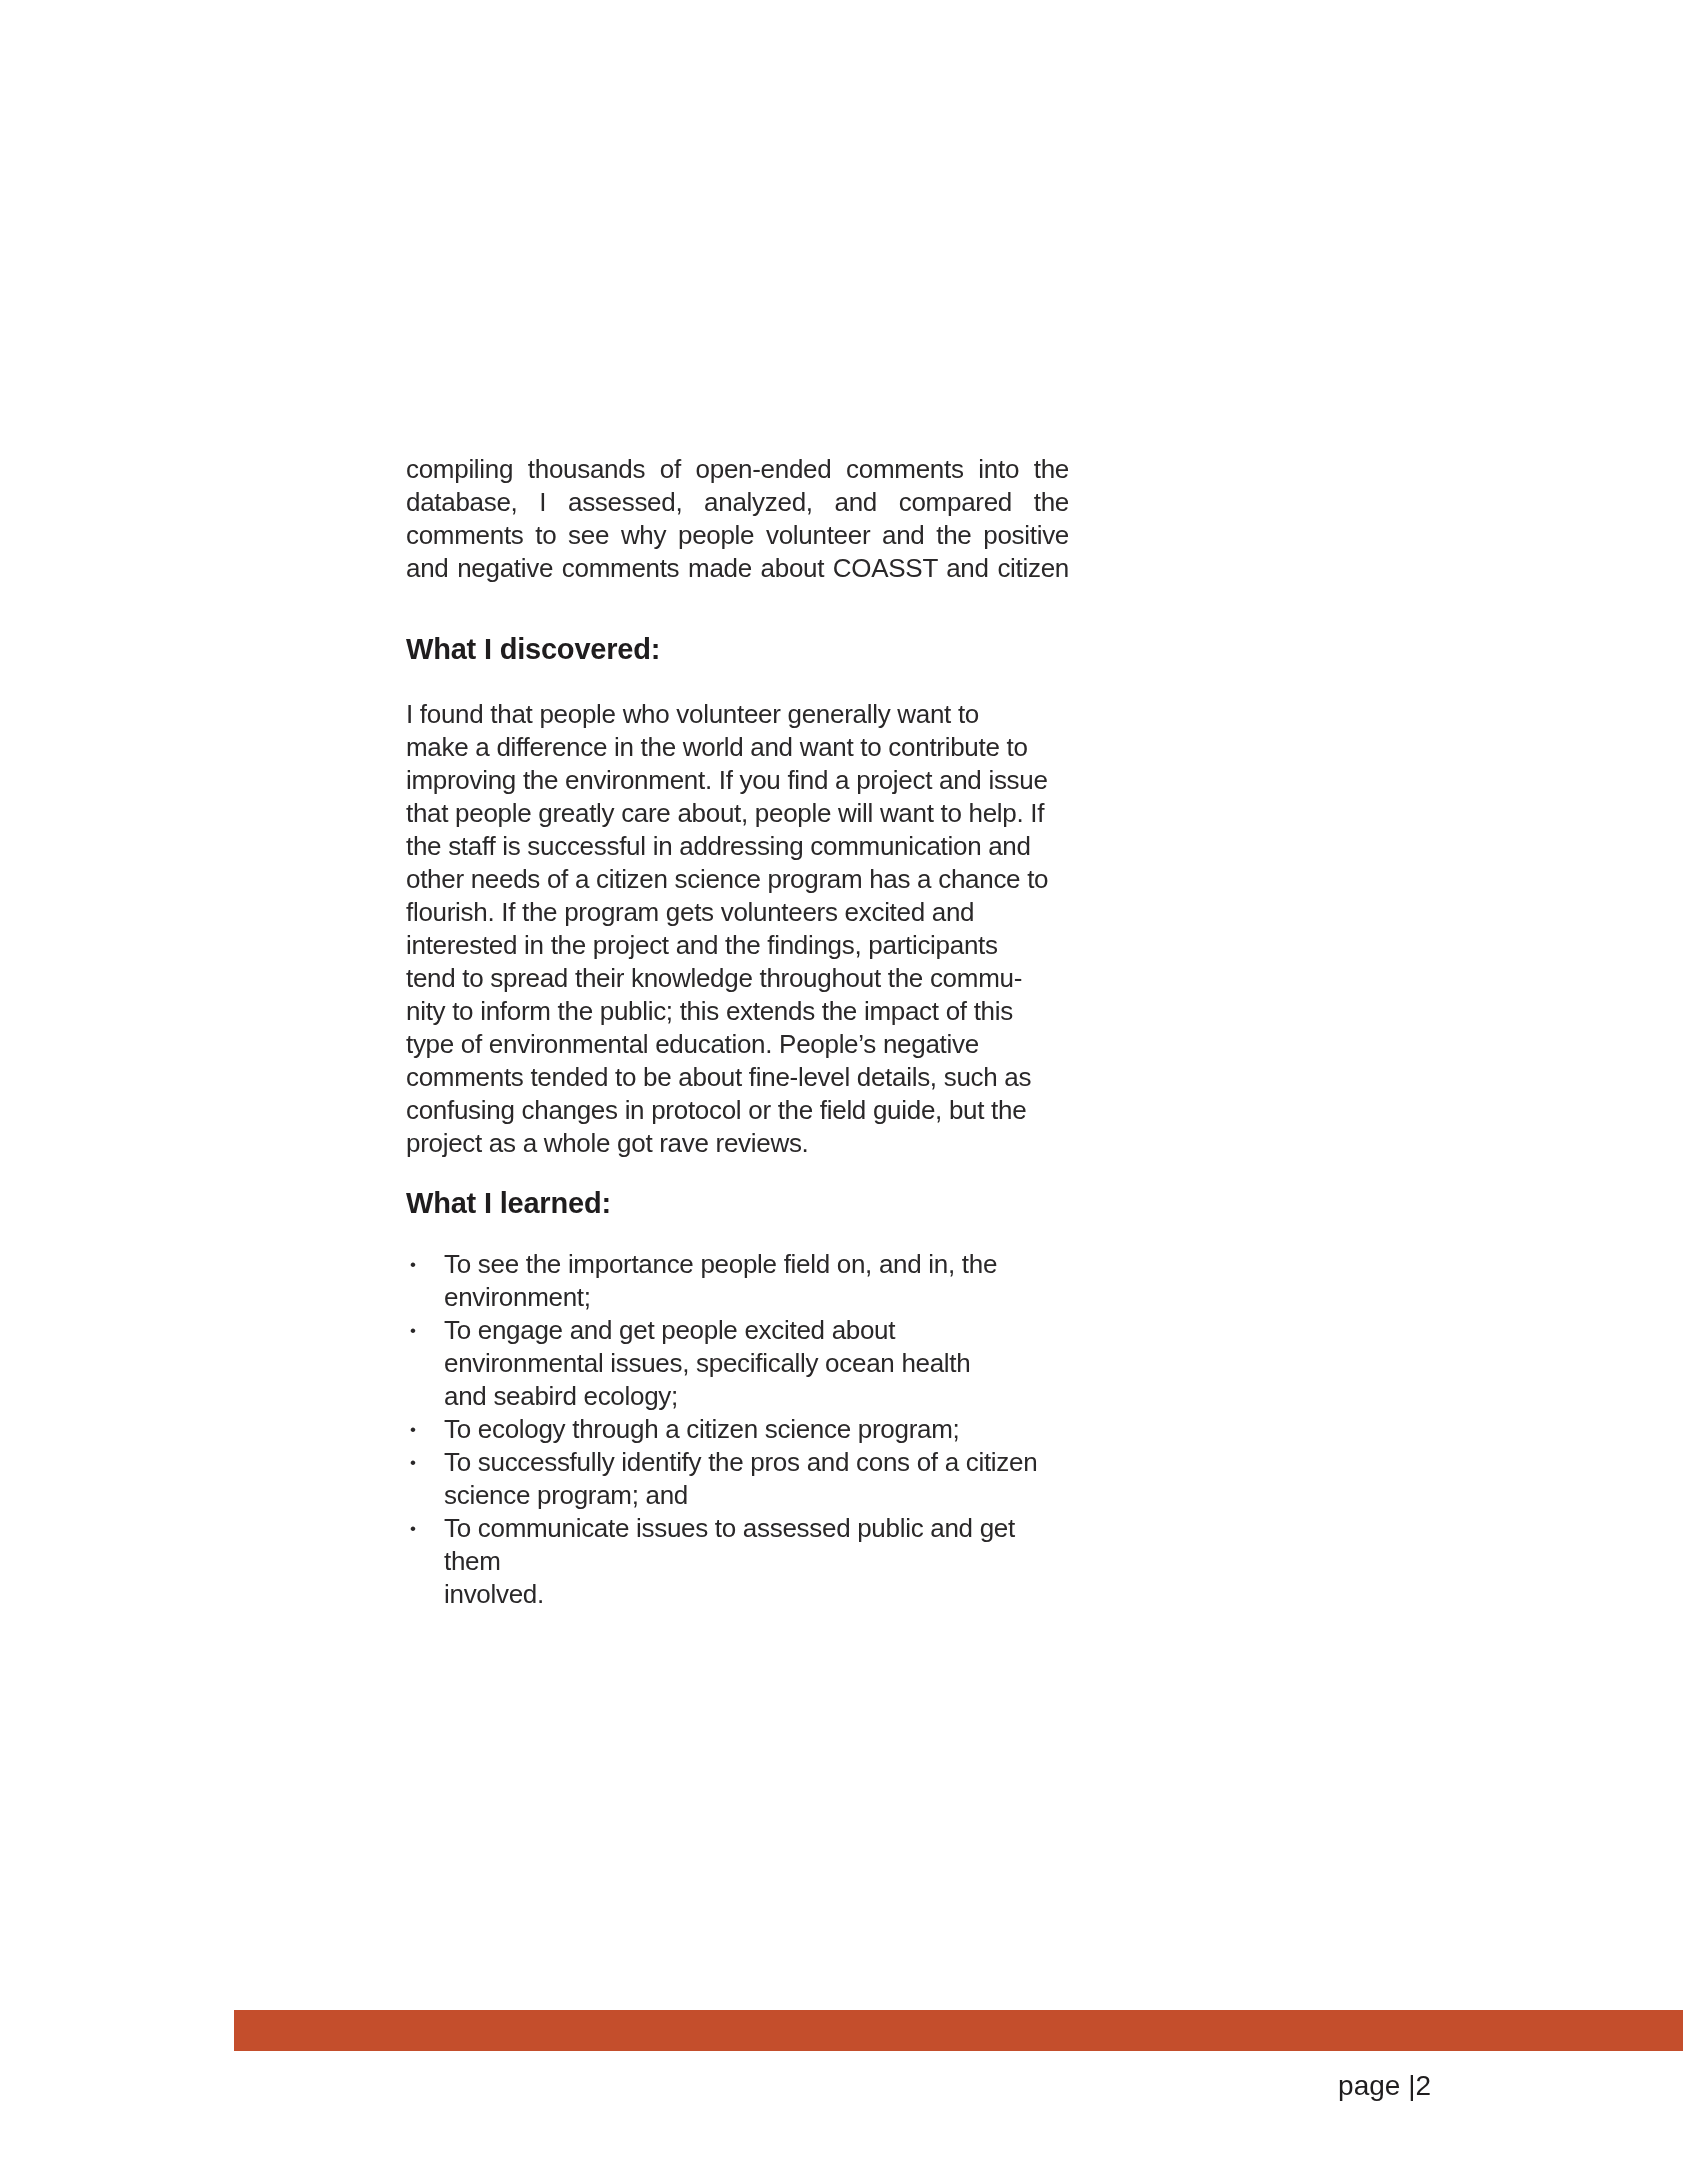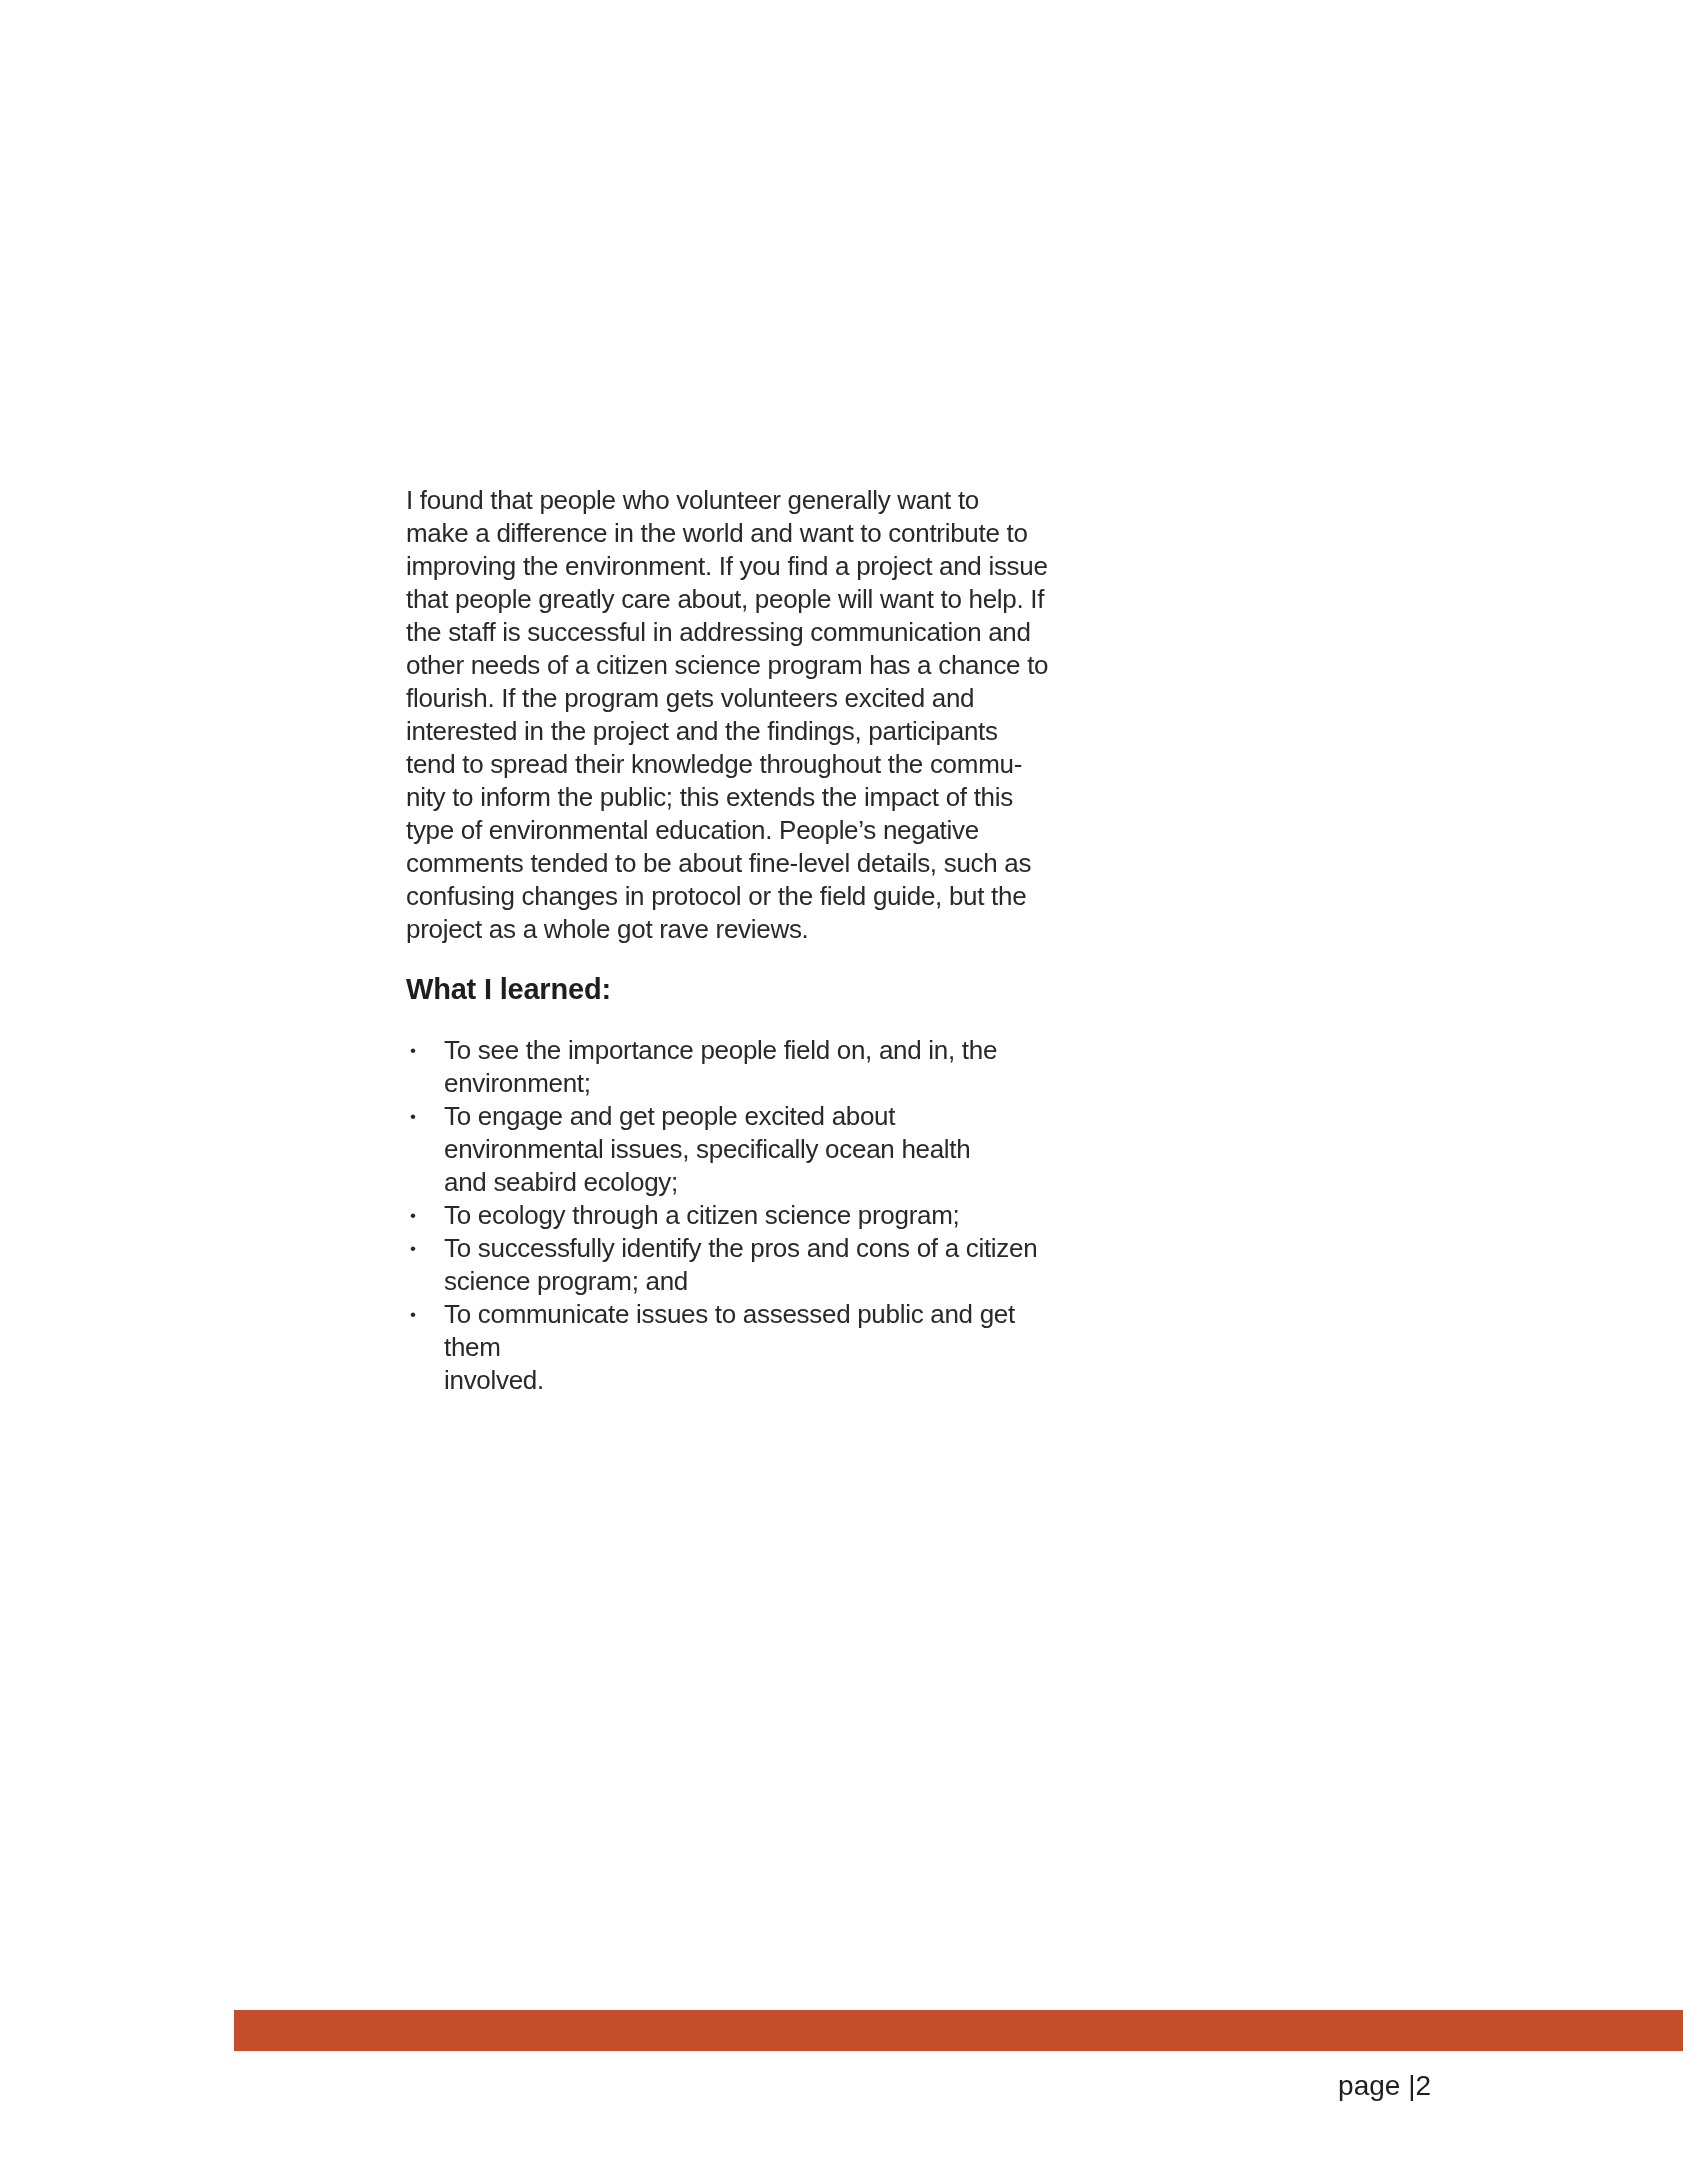--- a/index.html
+++ b/index.html
@@ -72,22 +72,27 @@
     line-height: 34px;
     color: #1f1d1e;
   }
 </style>
 </head>
 <body>
 
 <main class="content-column">
 
   <p class="para justified">
+    <span class="para-lines">compiling thousands of open-ended comments into the
+database, I assessed, analyzed, and compared the
+comments to see why people volunteer and the positive
+and negative comments made about COASST and citizen</span>
   </p>
 
+  <h2 class="section-heading heading-discovered">What I discovered:</h2>
 
   <p class="para para-discovered">
     <span class="para-lines">I found that people who volunteer generally want to
 make a difference in the world and want to contribute to
 improving the environment. If you find a project and issue
 that people greatly care about, people will want to help. If
 the staff is successful in addressing communication and
 other needs of a citizen science program has a chance to
 flourish. If the program gets volunteers excited and
 interested in the project and the findings, participants

